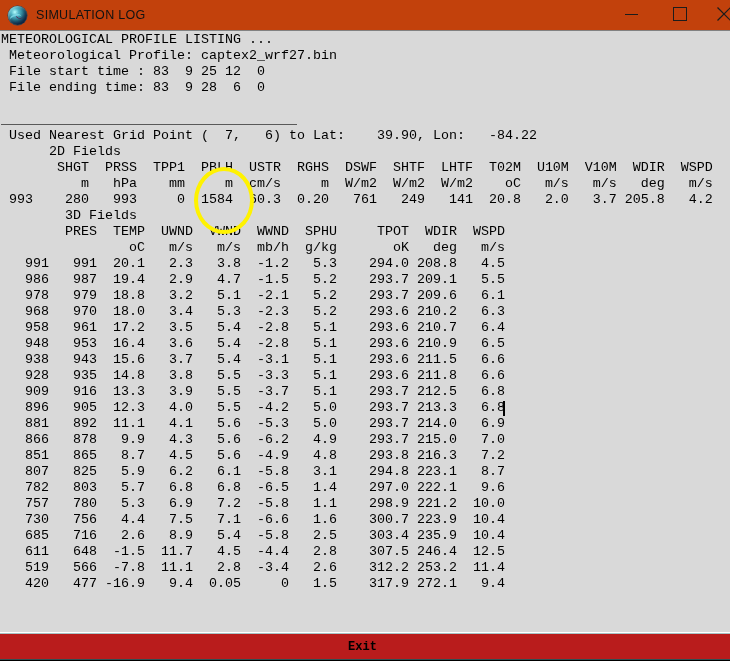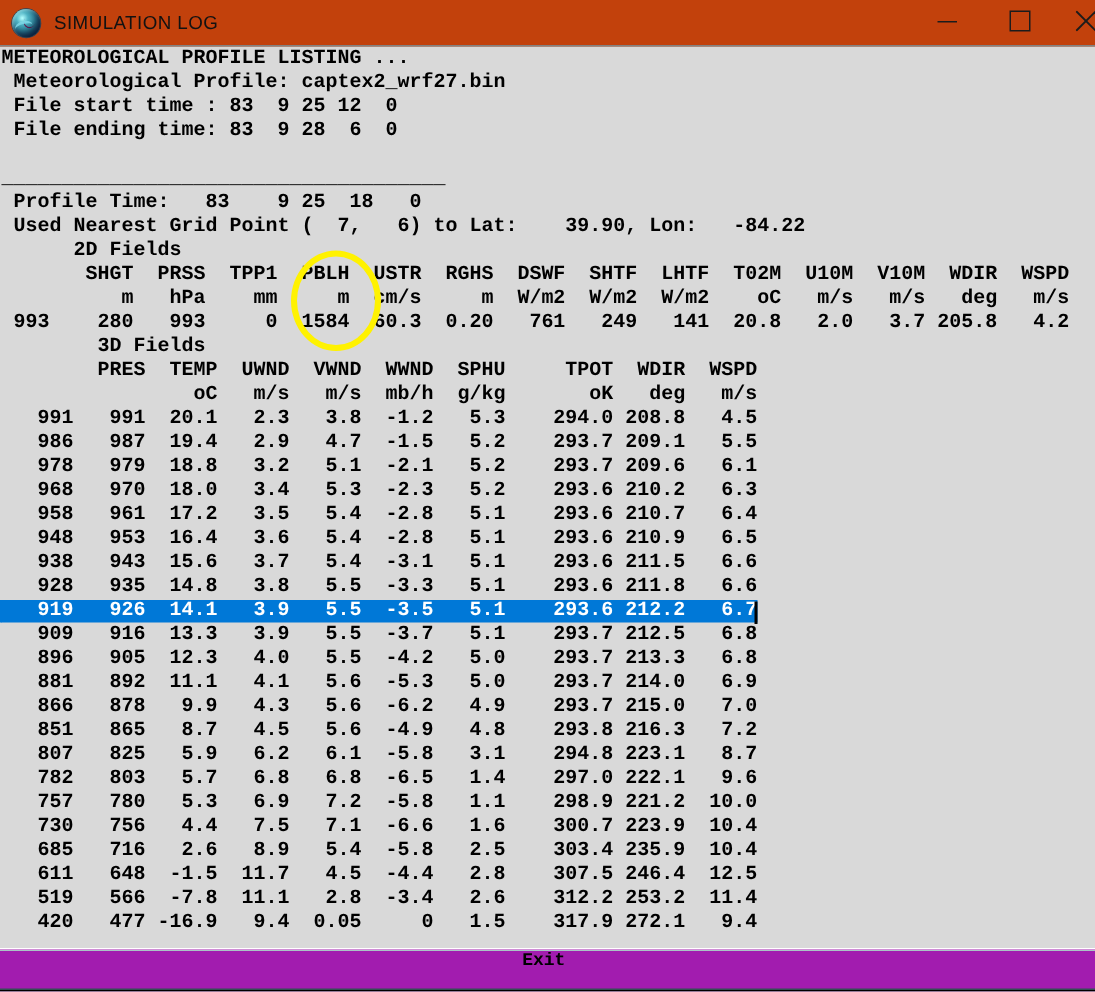--- a/index.html
+++ b/index.html
@@ -14,29 +14,29 @@
     border-radius:50%; border-bottom:1.5px solid #66003a; transform:rotate(25deg); opacity:.8; }
   .title-text { position:absolute; left:36px; top:0; height:30px; line-height:30px;
     font-family:"Liberation Sans", sans-serif; font-size:12.5px; color:#121212; letter-spacing:0.3px; }
   .btn-min { position:absolute; left:625px; top:14px; width:13px; height:1px; background:#1c1c1c; }
   .btn-max { position:absolute; left:673px; top:7px; width:14px; height:14px; border:1px solid #1c1c1c; background:transparent; }
   .btn-close { position:absolute; left:717px; top:7px; width:14px; height:14px; }
   .btn-close svg { display:block; }
   .content { position:absolute; left:0; top:32px; width:730px; height:600px; background:#d9d9d9; }
   .textarea { position:absolute; left:1px; top:0; width:728px; }
   .ln { height:16px; line-height:16px; font-family:"Liberation Mono", monospace;
-        font-weight:bold; font-size:13.333px; white-space:pre; color:#000; }
+        font-weight:normal; font-size:13.333px; white-space:pre; color:#000; }
   .selbg { background:#0078d7; color:#ffffff; box-shadow:-1px 0 0 #0078d7; }
   .caret { position:absolute; left:503px; top:368.5px; width:2px; height:15.5px; background:#000; }
   .halo { position:absolute; left:194px; top:167px; width:60px; height:67px;
     border:4.5px solid #fff200; border-radius:50%; }
   .exitbar { position:absolute; left:0; top:632px; width:730px; height:29px;
-    background:#a21caf; border-top:1px solid #ffffff; border-bottom:1px solid #000000;
+    background:#b91c1c; border-top:1px solid #ffffff; border-bottom:1px solid #000000;
     box-shadow: inset 0 1px 0 #a9c3c5, inset 0 -1px 0 #315053;
-    display:flex; align-items:flex-start; justify-content:center; }
+    display:flex; align-items:center; justify-content:center; }
   .exitbar span { font-family:"Liberation Mono", monospace; font-weight:bold; font-size:12px; color:#000; margin-left:-5px; }
 </style>
 </head>
 <body>
 
 <div class="titlebar">
   <div class="app-icon"></div>
   <div class="title-text">SIMULATION LOG</div>
   <div class="btn-min"></div>
   <div class="btn-max"></div>
@@ -49,38 +49,36 @@
 </div>
 
 <div class="content">
   <div class="textarea" id="textarea">
       <div class="ln">METEOROLOGICAL PROFILE LISTING ...</div>
       <div class="ln"> Meteorological Profile: captex2_wrf27.bin</div>
       <div class="ln"> File start time : 83  9 25 12  0</div>
       <div class="ln"> File ending time: 83  9 28  6  0</div>
       <div class="ln"></div>
       <div class="ln">_____________________________________</div>
-      <div class="ln"> Profile Time:   83    9 25  18   0</div>
       <div class="ln"> Used Nearest Grid Point (  7,   6) to Lat:    39.90, Lon:   -84.22</div>
       <div class="ln">      2D Fields</div>
       <div class="ln">       SHGT  PRSS  TPP1  PBLH  USTR  RGHS  DSWF  SHTF  LHTF  T02M  U10M  V10M  WDIR  WSPD</div>
       <div class="ln">          m   hPa    mm     m  cm/s     m  W/m2  W/m2  W/m2    oC   m/s   m/s   deg   m/s</div>
       <div class="ln"> 993    280   993     0  1584  60.3  0.20   761   249   141  20.8   2.0   3.7 205.8   4.2</div>
       <div class="ln">        3D Fields</div>
       <div class="ln">        PRES  TEMP  UWND  VWND  WWND  SPHU     TPOT  WDIR  WSPD</div>
       <div class="ln">                oC   m/s   m/s  mb/h  g/kg       oK   deg   m/s</div>
       <div class="ln">   991   991  20.1   2.3   3.8  -1.2   5.3    294.0 208.8   4.5</div>
       <div class="ln">   986   987  19.4   2.9   4.7  -1.5   5.2    293.7 209.1   5.5</div>
       <div class="ln">   978   979  18.8   3.2   5.1  -2.1   5.2    293.7 209.6   6.1</div>
       <div class="ln">   968   970  18.0   3.4   5.3  -2.3   5.2    293.6 210.2   6.3</div>
       <div class="ln">   958   961  17.2   3.5   5.4  -2.8   5.1    293.6 210.7   6.4</div>
       <div class="ln">   948   953  16.4   3.6   5.4  -2.8   5.1    293.6 210.9   6.5</div>
       <div class="ln">   938   943  15.6   3.7   5.4  -3.1   5.1    293.6 211.5   6.6</div>
       <div class="ln">   928   935  14.8   3.8   5.5  -3.3   5.1    293.6 211.8   6.6</div>
-      <div class="ln"><span class="selbg">   919   926  14.1   3.9   5.5  -3.5   5.1    293.6 212.2   6.7</span></div>
       <div class="ln">   909   916  13.3   3.9   5.5  -3.7   5.1    293.7 212.5   6.8</div>
       <div class="ln">   896   905  12.3   4.0   5.5  -4.2   5.0    293.7 213.3   6.8</div>
       <div class="ln">   881   892  11.1   4.1   5.6  -5.3   5.0    293.7 214.0   6.9</div>
       <div class="ln">   866   878   9.9   4.3   5.6  -6.2   4.9    293.7 215.0   7.0</div>
       <div class="ln">   851   865   8.7   4.5   5.6  -4.9   4.8    293.8 216.3   7.2</div>
       <div class="ln">   807   825   5.9   6.2   6.1  -5.8   3.1    294.8 223.1   8.7</div>
       <div class="ln">   782   803   5.7   6.8   6.8  -6.5   1.4    297.0 222.1   9.6</div>
       <div class="ln">   757   780   5.3   6.9   7.2  -5.8   1.1    298.9 221.2  10.0</div>
       <div class="ln">   730   756   4.4   7.5   7.1  -6.6   1.6    300.7 223.9  10.4</div>
       <div class="ln">   685   716   2.6   8.9   5.4  -5.8   2.5    303.4 235.9  10.4</div>

